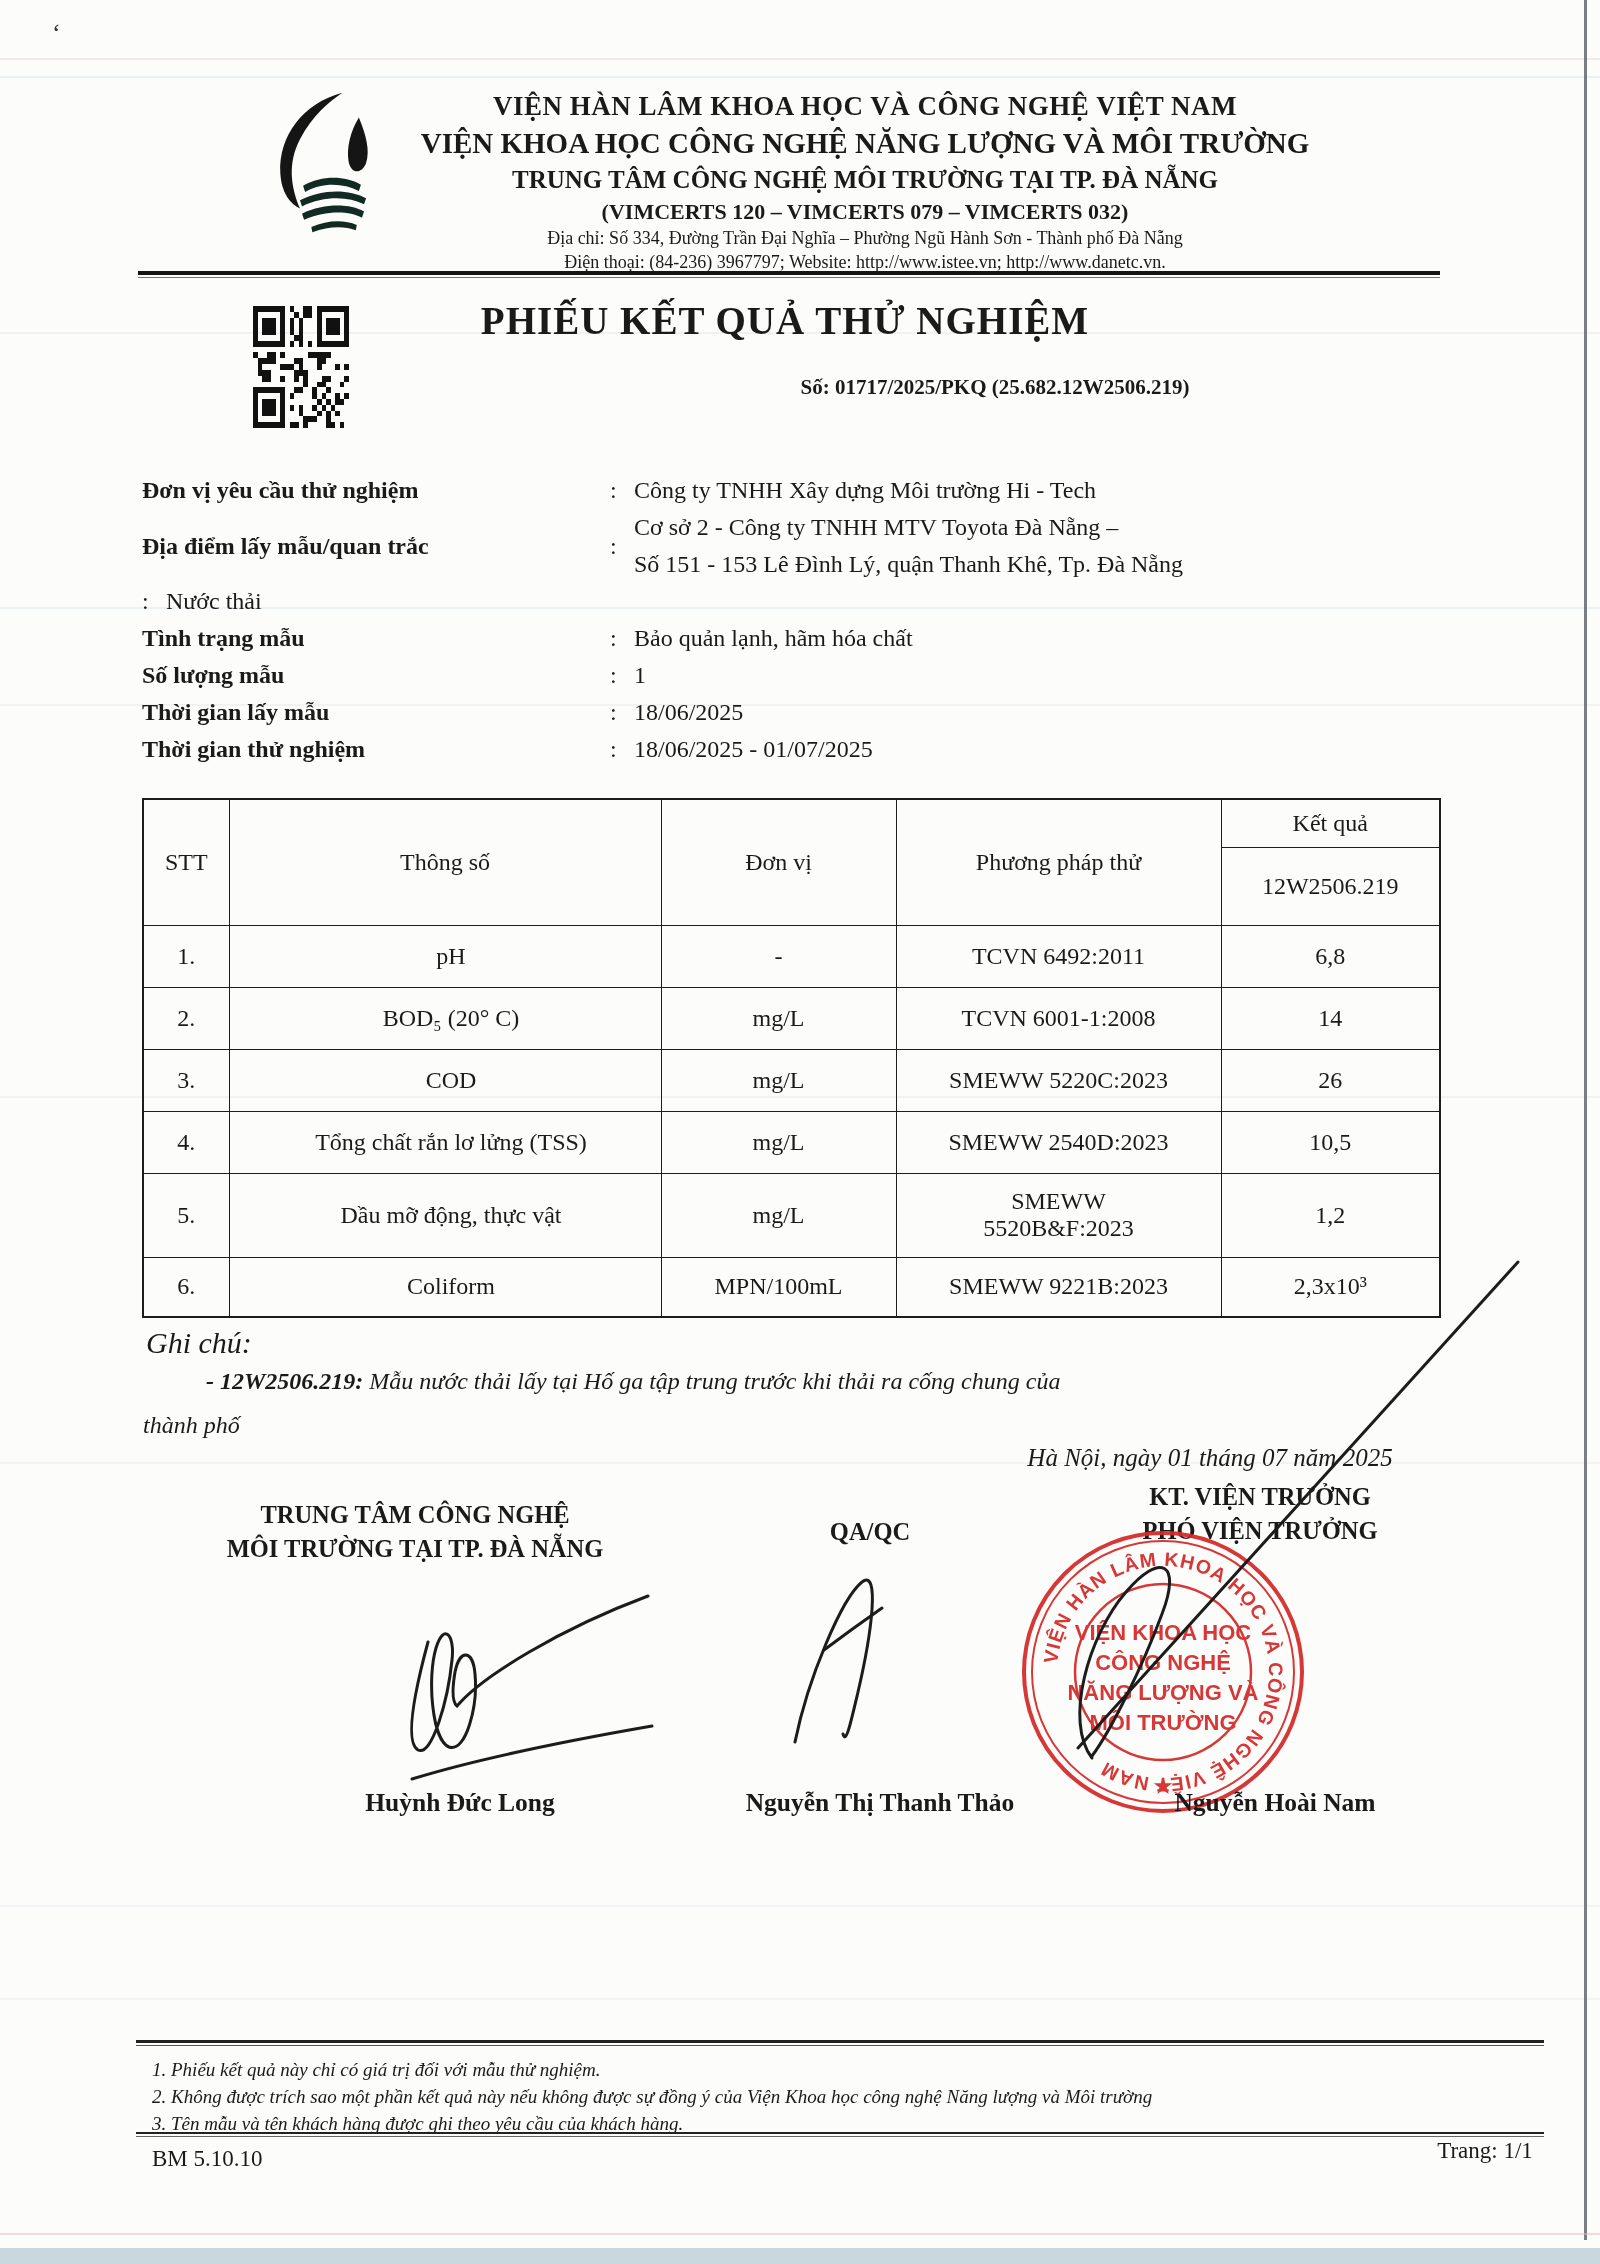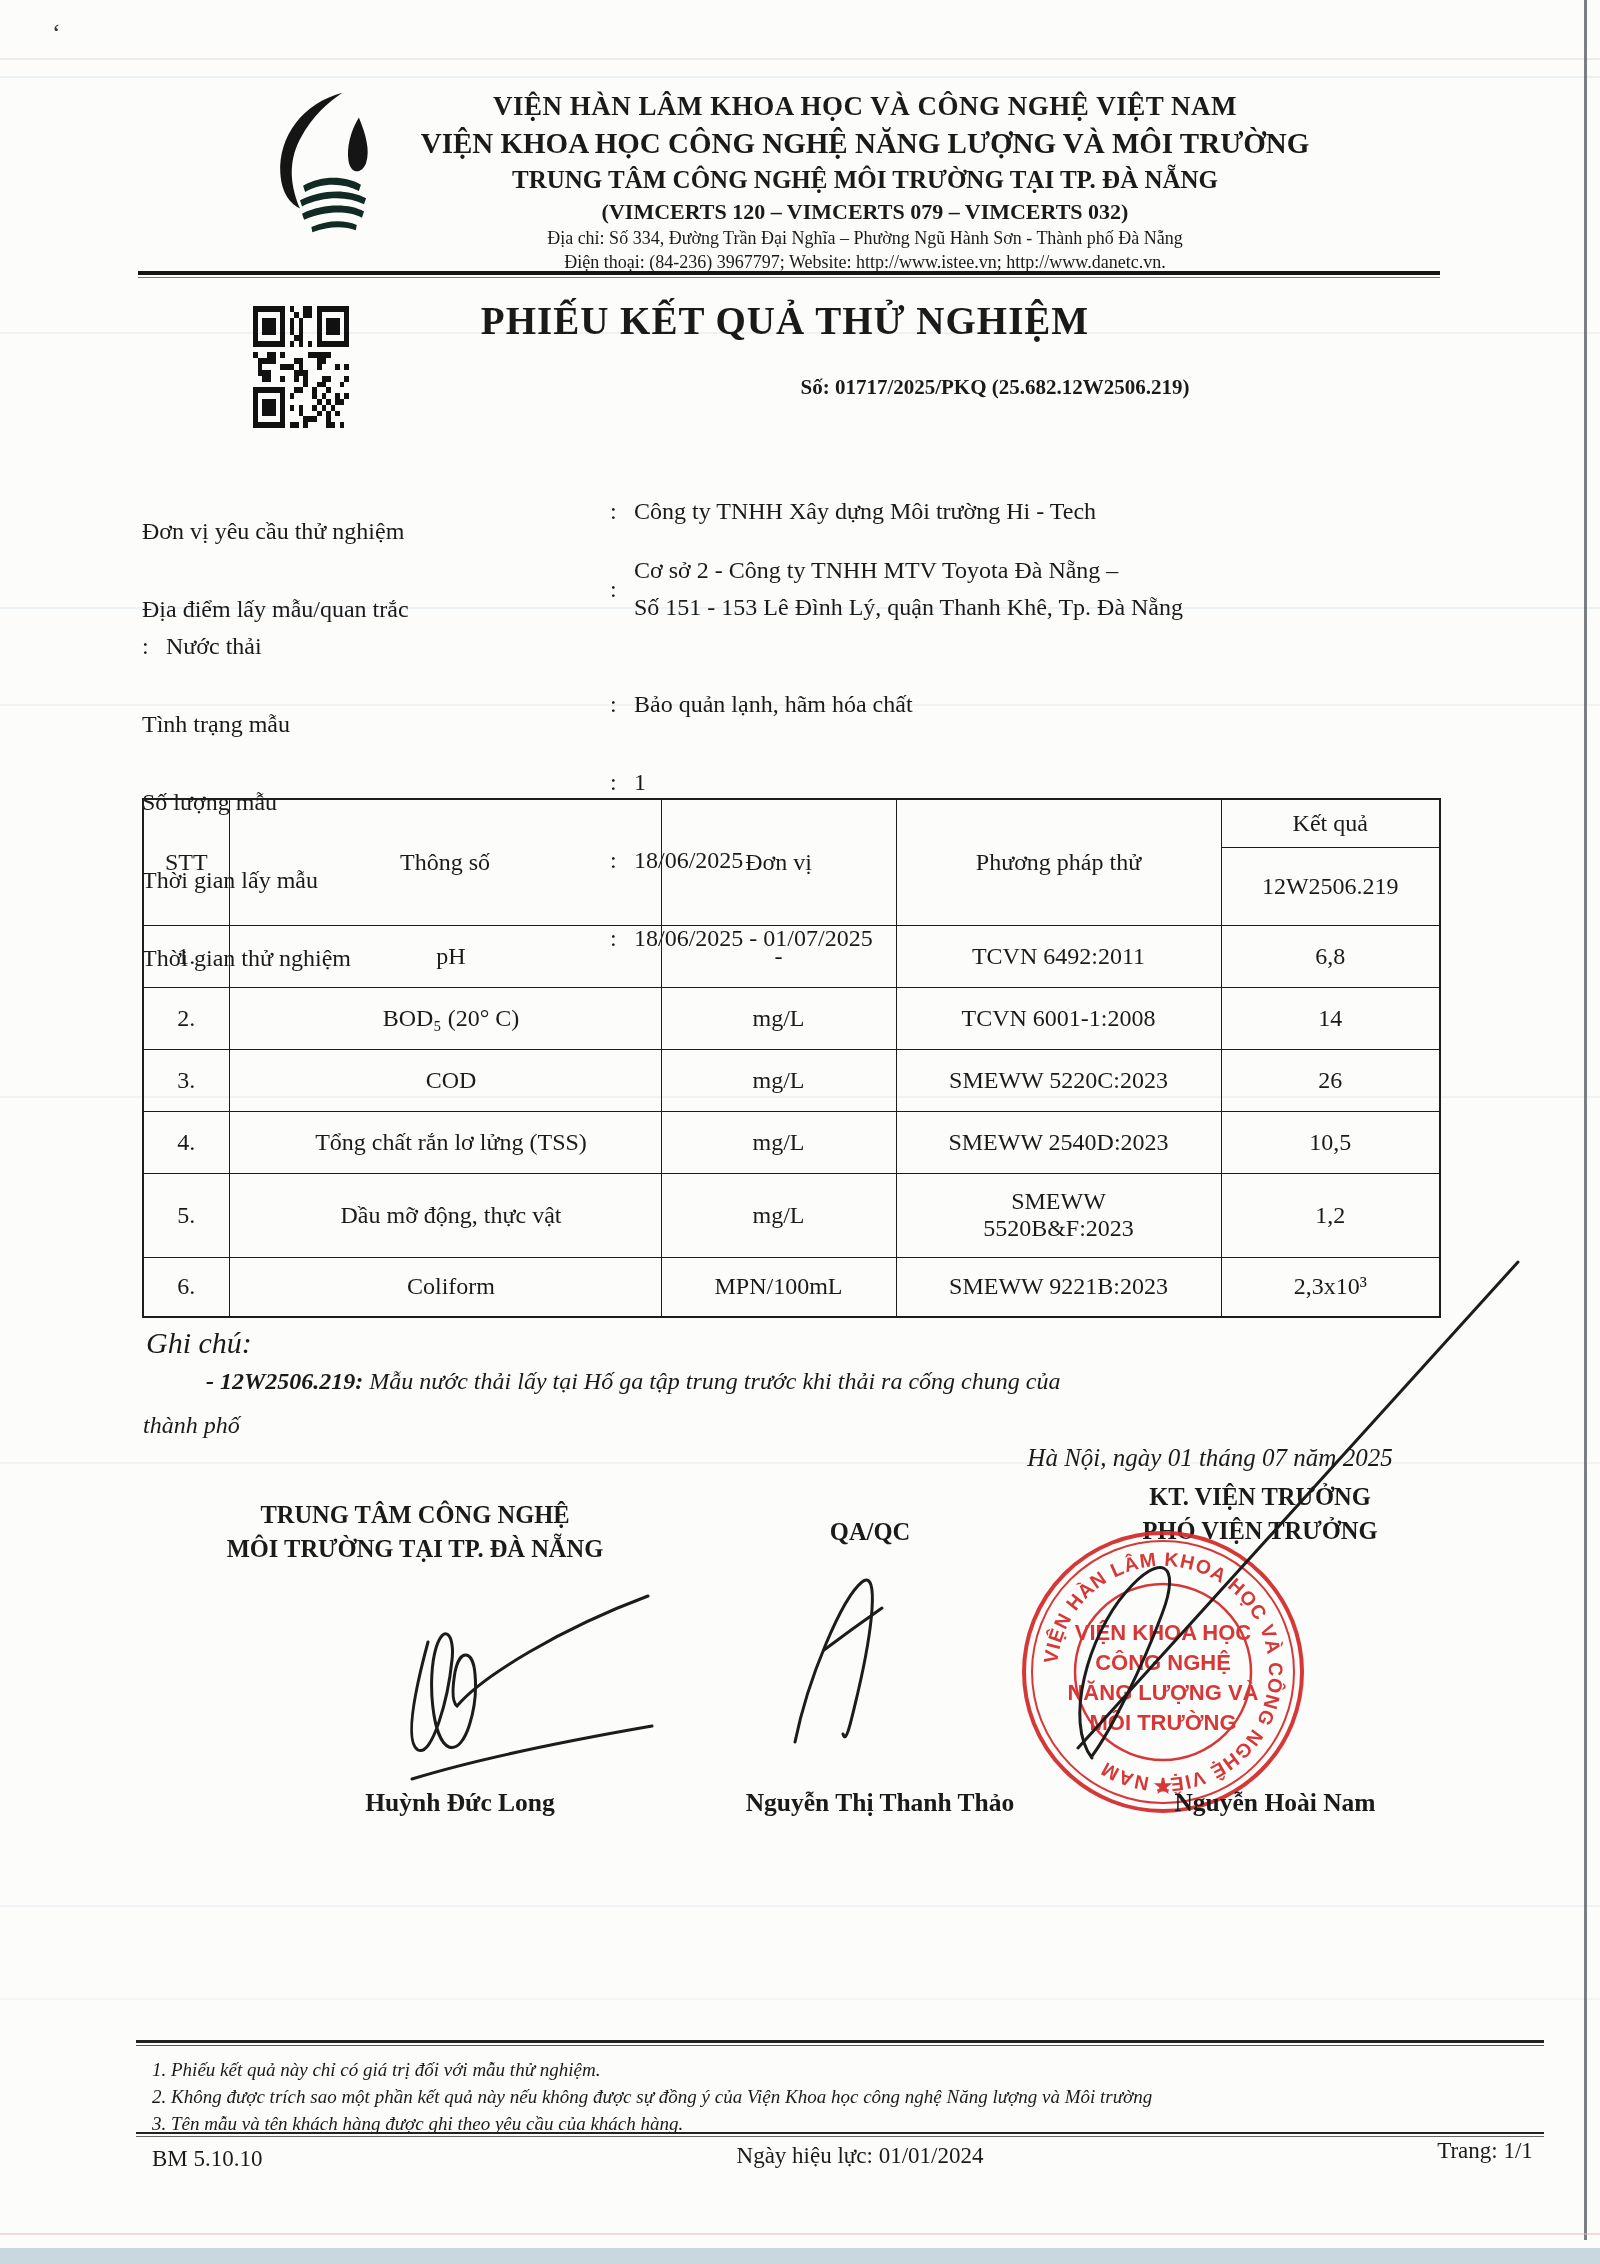--- a/index.html
+++ b/index.html
@@ -27,21 +27,21 @@
   .header-rule::after{content:""; display:block; margin-top:2px; border-top:1px solid #777;}
   
   .qr{position:absolute; left:253px; top:306px; width:96px; height:122px;}
   .doc-title{position:absolute; left:380px; top:298px; width:810px; text-align:center;
     font-size:39px; font-weight:bold; letter-spacing:1px;}
   .doc-number{position:absolute; left:600px; top:375px; width:790px; text-align:center;
     font-size:21px; font-weight:bold;}
   
   .info{position:absolute; left:142px; top:472px; width:1295px; font-size:24px;}
   .i-row{display:flex; align-items:center; line-height:37px;}
-  .i-label{width:468px; font-weight:normal;margin-top:41px;}
+  .i-label{width:468px; font-weight:bold;}
   .i-colon{width:24px;}
   .i-value{flex:1;}
   
   table.results{position:absolute; left:142px; top:798px; width:1297px;
     border-collapse:collapse; table-layout:fixed; font-size:24px;}
   table.results th, table.results td{border:1.6px solid #1d1d1d; font-weight:normal;
     text-align:center; padding:0; vertical-align:middle;}
   table.results{border:2.5px solid #1d1d1d;}
   table.results .h1{height:48px;}
   table.results .h2{height:78px;}
@@ -468,16 +468,15 @@
   <div class="name name-right">Nguyễn Hoài Nam</div>
 
   <div class="footer-rule1"></div>
   <div class="footnotes">
     <div>1. Phiếu kết quả này chỉ có giá trị đối với mẫu thử nghiệm.</div>
     <div>2. Không được trích sao một phần kết quả này nếu không được sự đồng ý của Viện Khoa học công nghệ Năng lượng và Môi trường</div>
     <div>3. Tên mẫu và tên khách hàng được ghi theo yêu cầu của khách hàng.</div>
   </div>
   <div class="footer-rule2"></div>
   <div class="form-code">BM 5.10.10</div>
-  <div class="effective">Ngày hiệu lực: 01/01/2024</div>
   <div class="page-num">Trang: 1/1</div>
 
 </div>
 
 </body></html>

